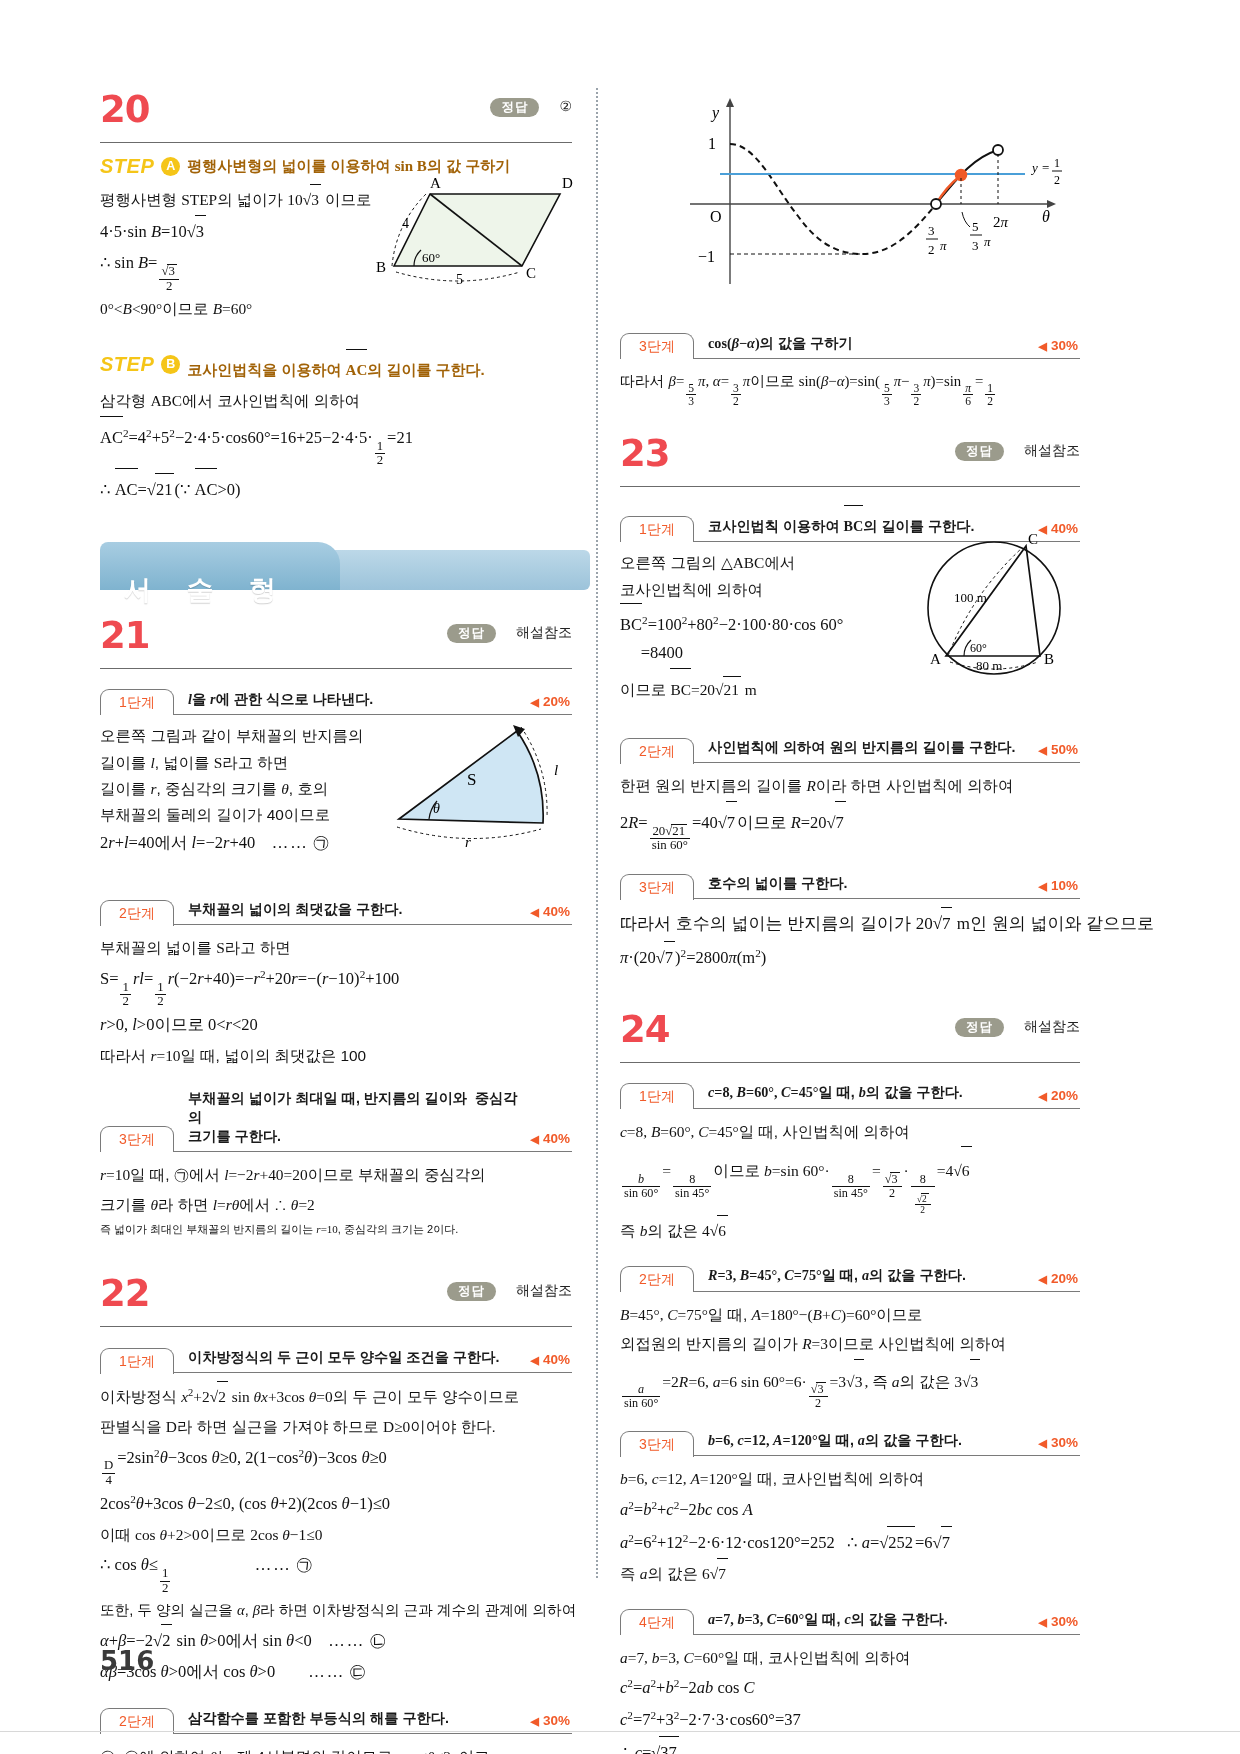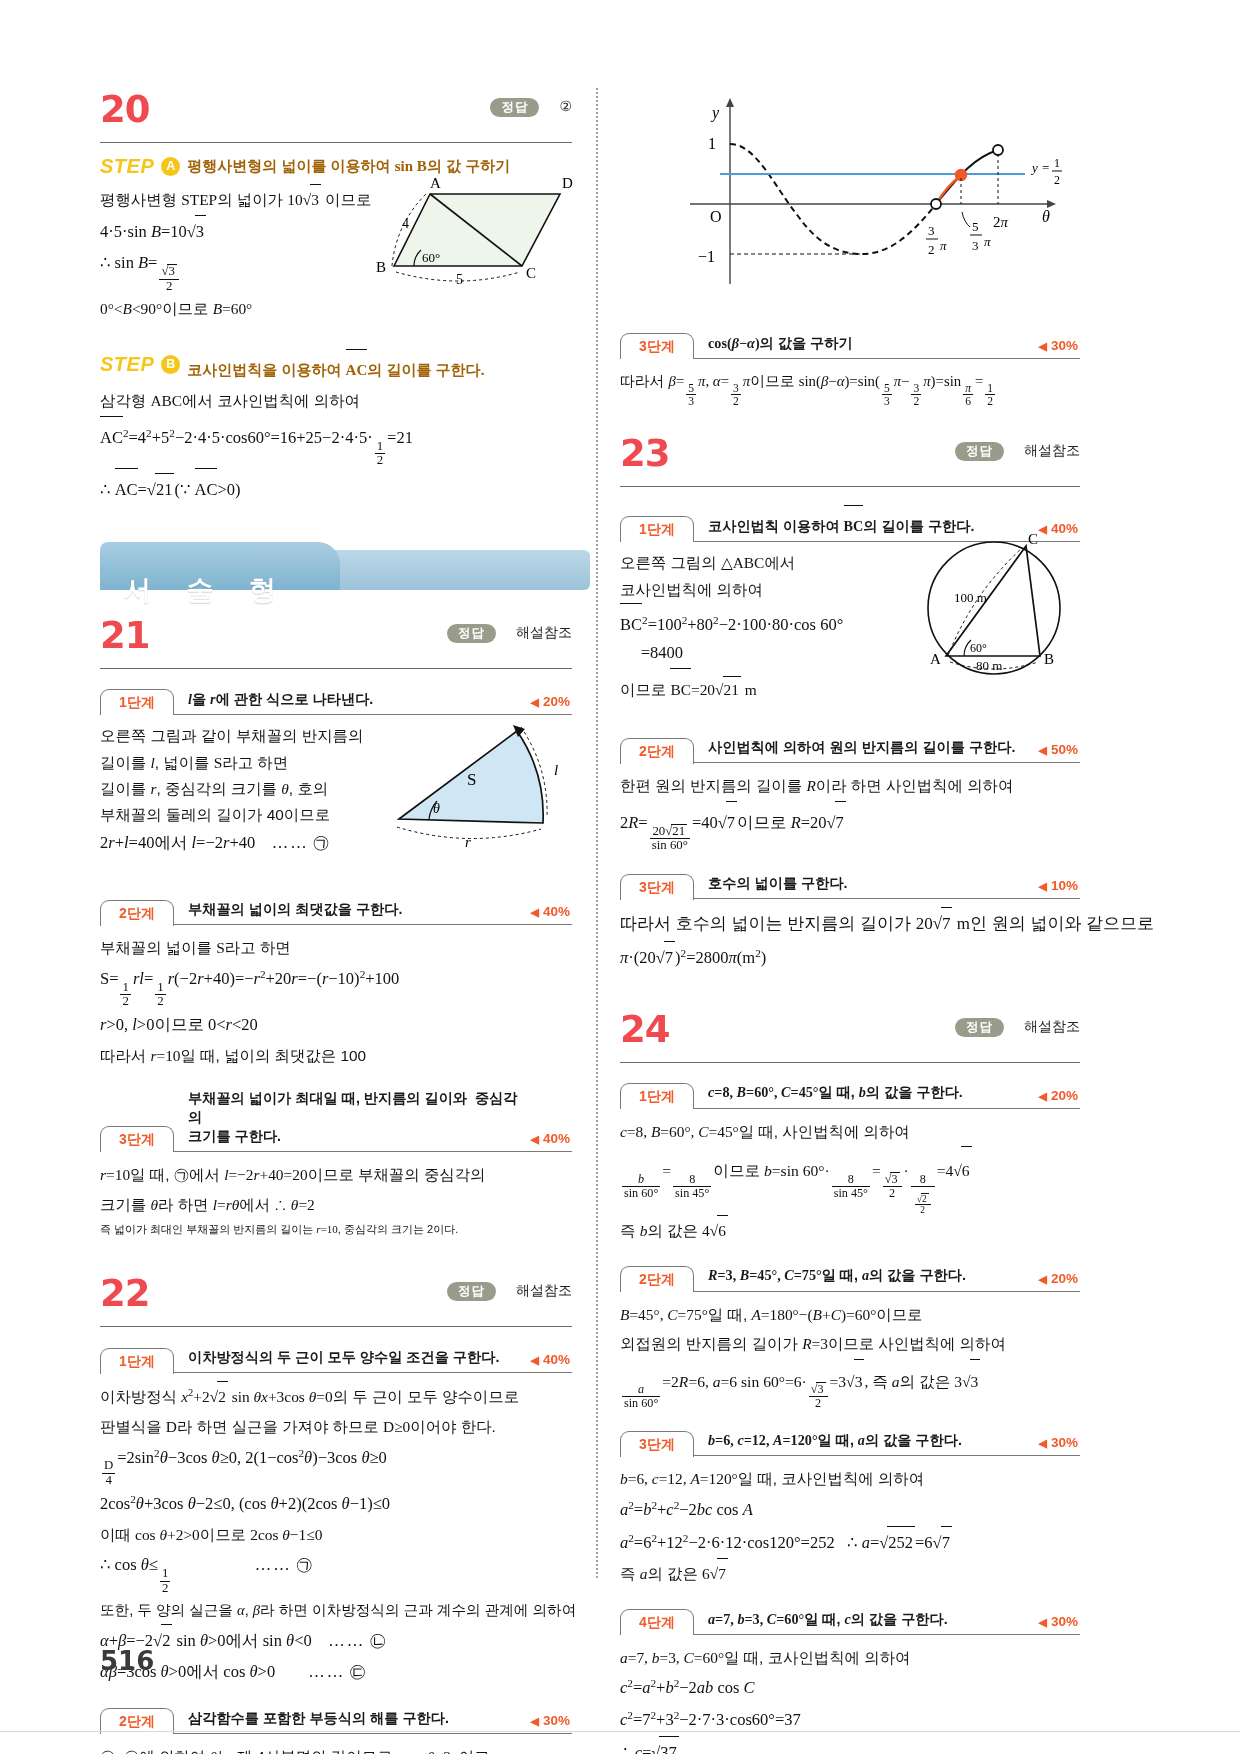--- a/index.html
+++ b/index.html
@@ -100,21 +100,21 @@
     align-items:stretch;
   }
   .stage-tag {
     border:1.3px solid #7a7a7a;
     border-bottom:none;
     border-radius:9px 9px 0 0;
     padding:4px 10px 3px;
     min-width:74px;
     text-align:center;
     color:#f15a29;
-    font-weight:bold;
+    font-weight:normal;
     font-size:14px;
     background:#fff;
     align-self:flex-end;
     position:relative;
     top:1.3px;
   }
   .stage-desc {
     flex:1;
     padding:6px 0 5px 14px;
     font-size:14.2px;

